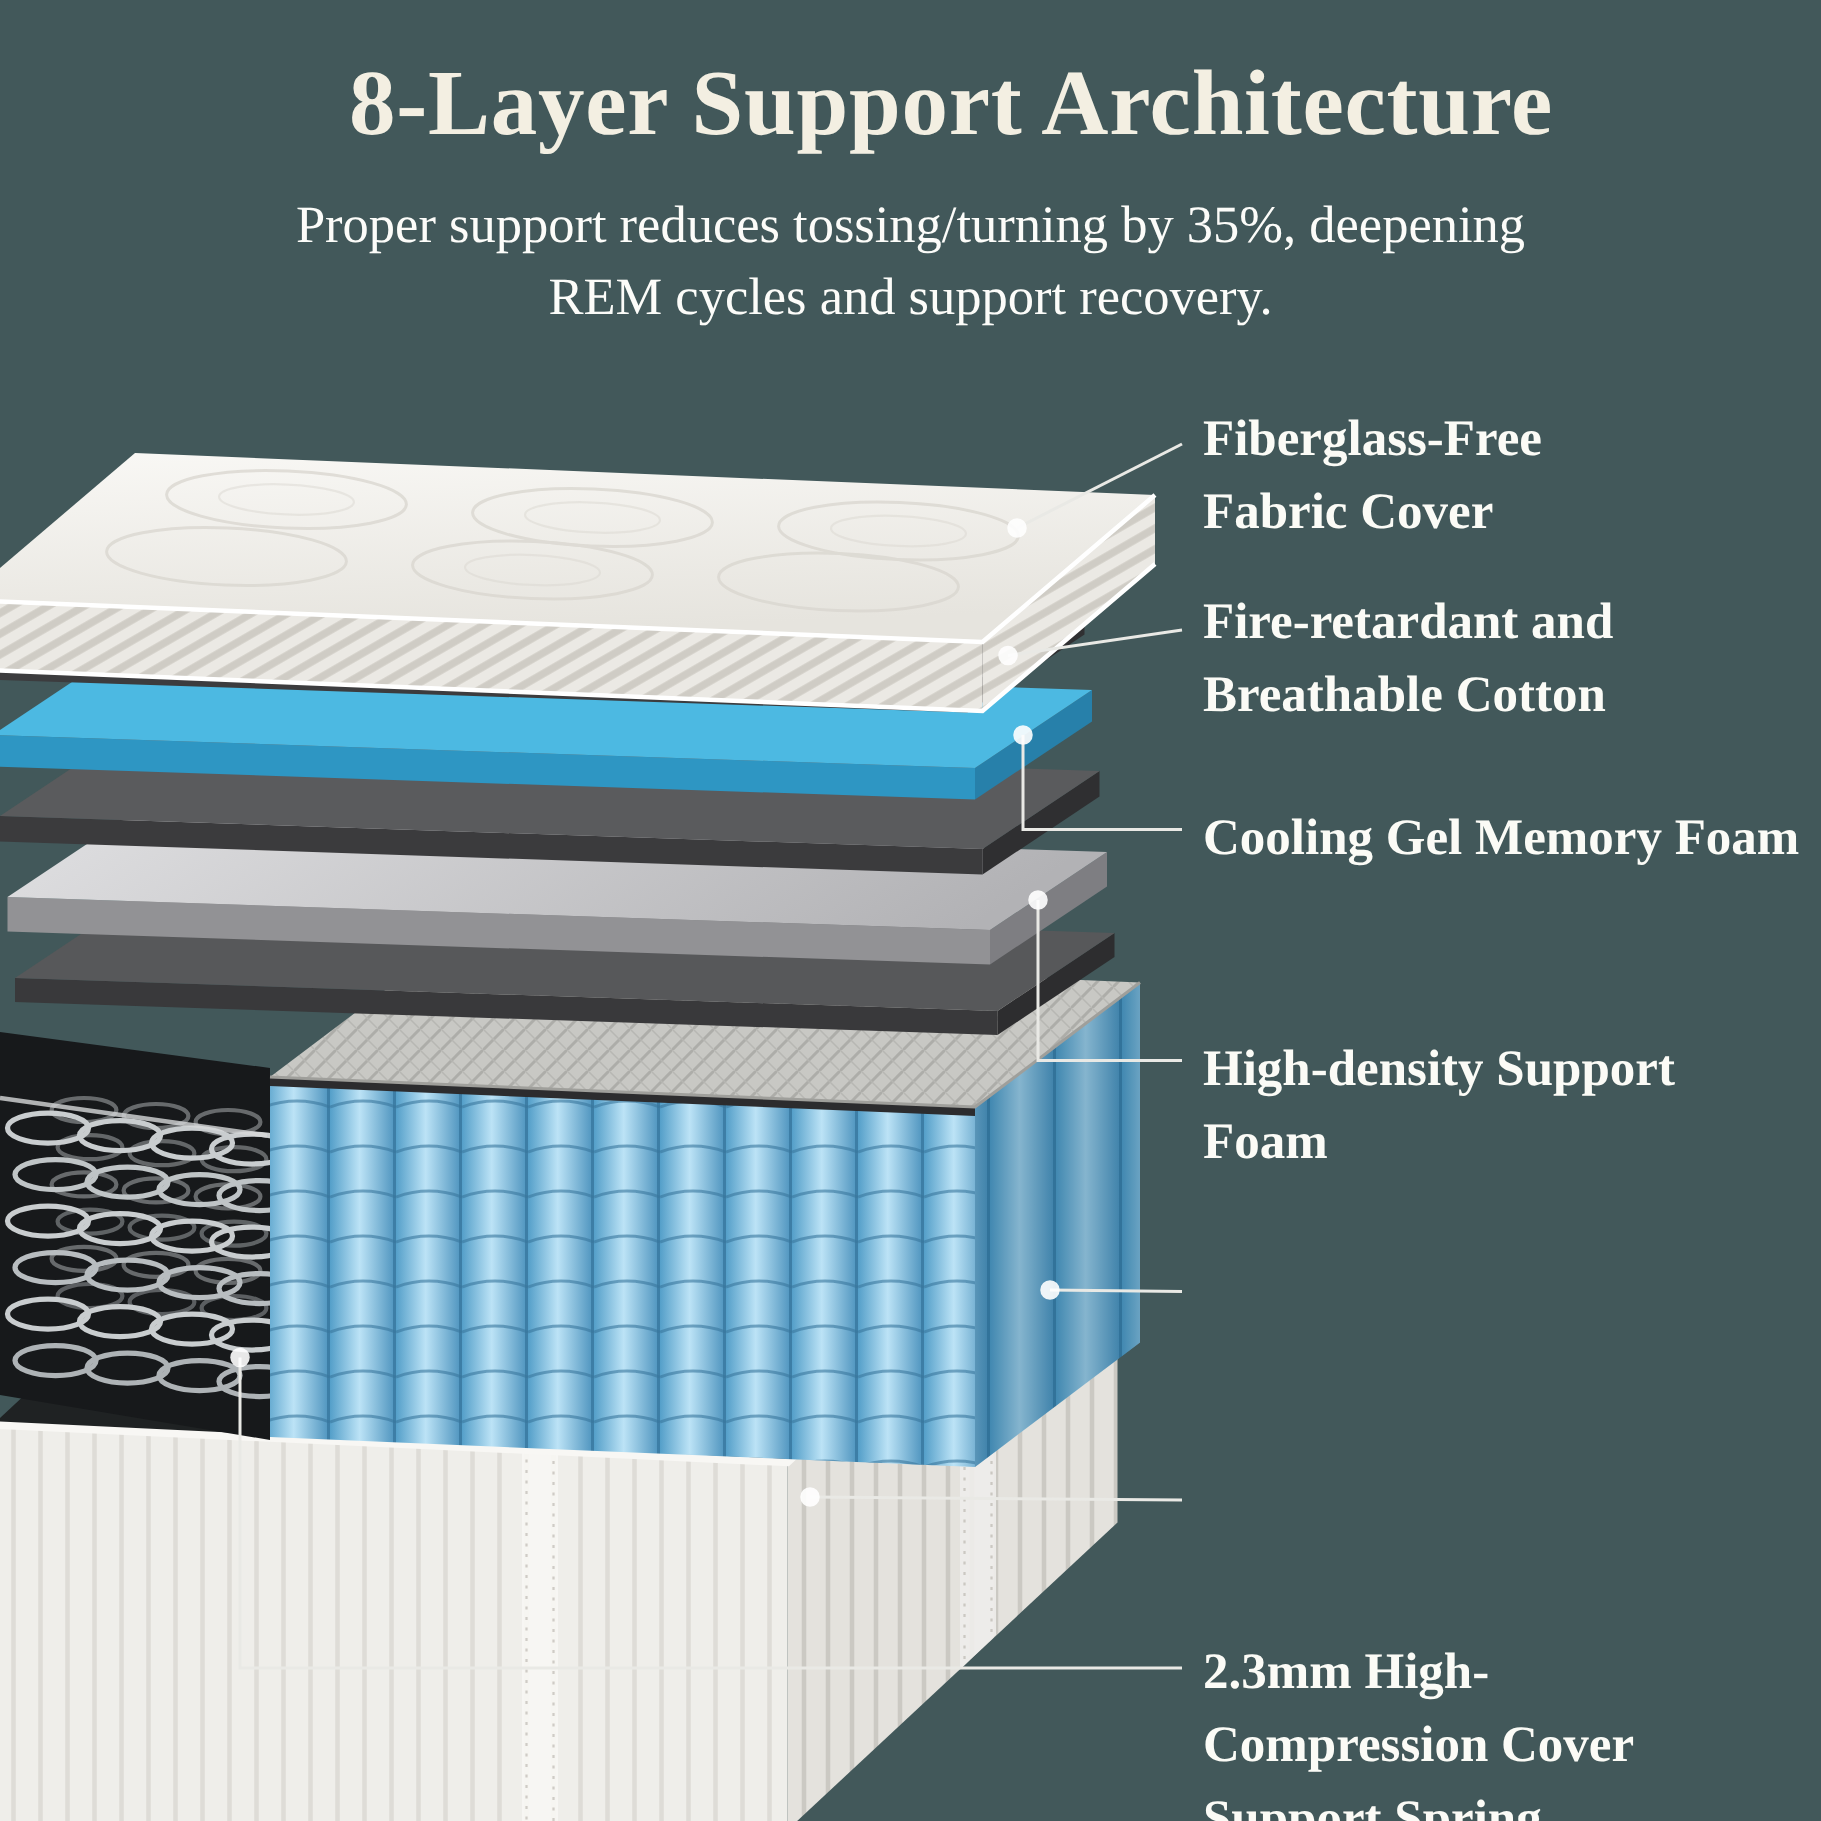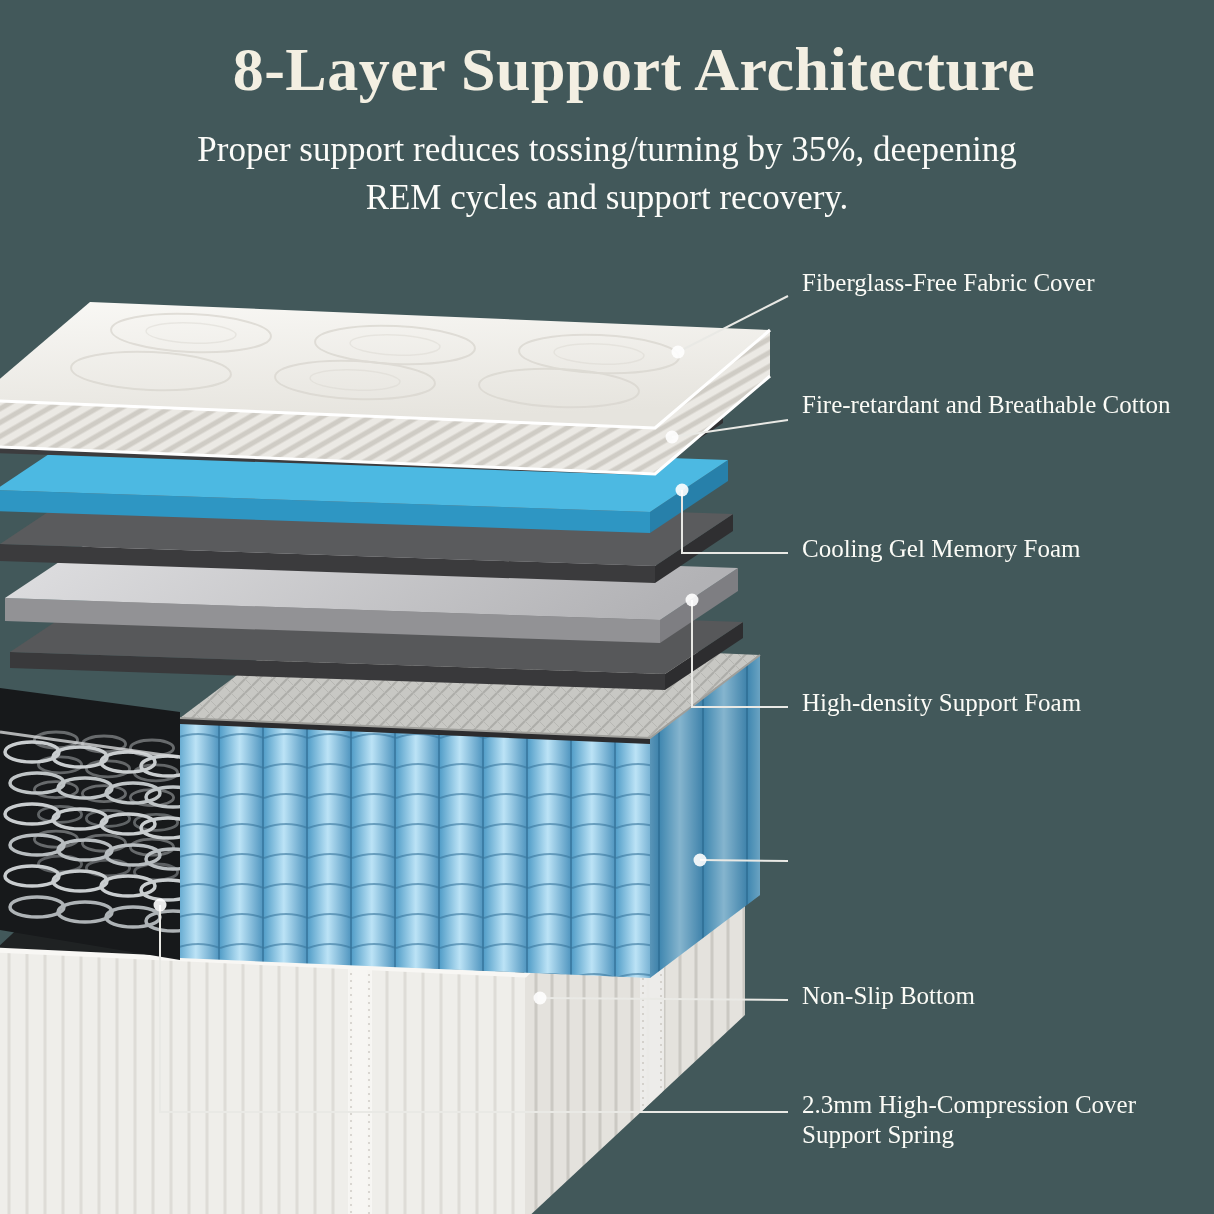--- a/index.html
+++ b/index.html
@@ -17,21 +17,21 @@
   }
   .subtitle {
     position:absolute; top:126px; left:0; width:100%;
     margin:0; text-align:center;
     font-size:35px; font-weight:400; line-height:48px;
     color:#fcfcf9;
   }
   .diagram-svg { position:absolute; left:0; top:0; width:1214px; height:1214px; }
   .callout {
     position:absolute; color:#fbfbf6;
-    font-size:25px; font-weight:400; line-height:30px;
+    font-size:34px; font-weight:700; line-height:49px;
   }
 </style>
 </head>
 <body>
 
 <div class="stage">
 
   <h1 class="title">8-Layer Support Architecture</h1>
 
   <p class="subtitle">
@@ -204,16 +204,15 @@
       <circle cx="700" cy="860" r="6.5"></circle>
       <circle cx="540" cy="998" r="6.5"></circle>
       <circle cx="160" cy="905" r="6.5"></circle>
     </g>
   </svg>
 
   <div class="callout" style="top:268px; left:802px; width:330px">Fiberglass-Free Fabric Cover</div>
   <div class="callout" style="top:390px; left:802px; width:410px">Fire-retardant and Breathable Cotton</div>
   <div class="callout" style="top:534px; left:802px; width:400px">Cooling Gel Memory Foam</div>
   <div class="callout" style="top:688px; left:802px; width:400px">High-density Support Foam</div>
-  <div class="callout" style="top:981px; left:802px; width:330px">Non-Slip Bottom</div>
   <div class="callout" style="top:1090px; left:802px; width:370px">2.3mm High-Compression Cover Support Spring</div>
 
 </div>
 
 </body></html>

